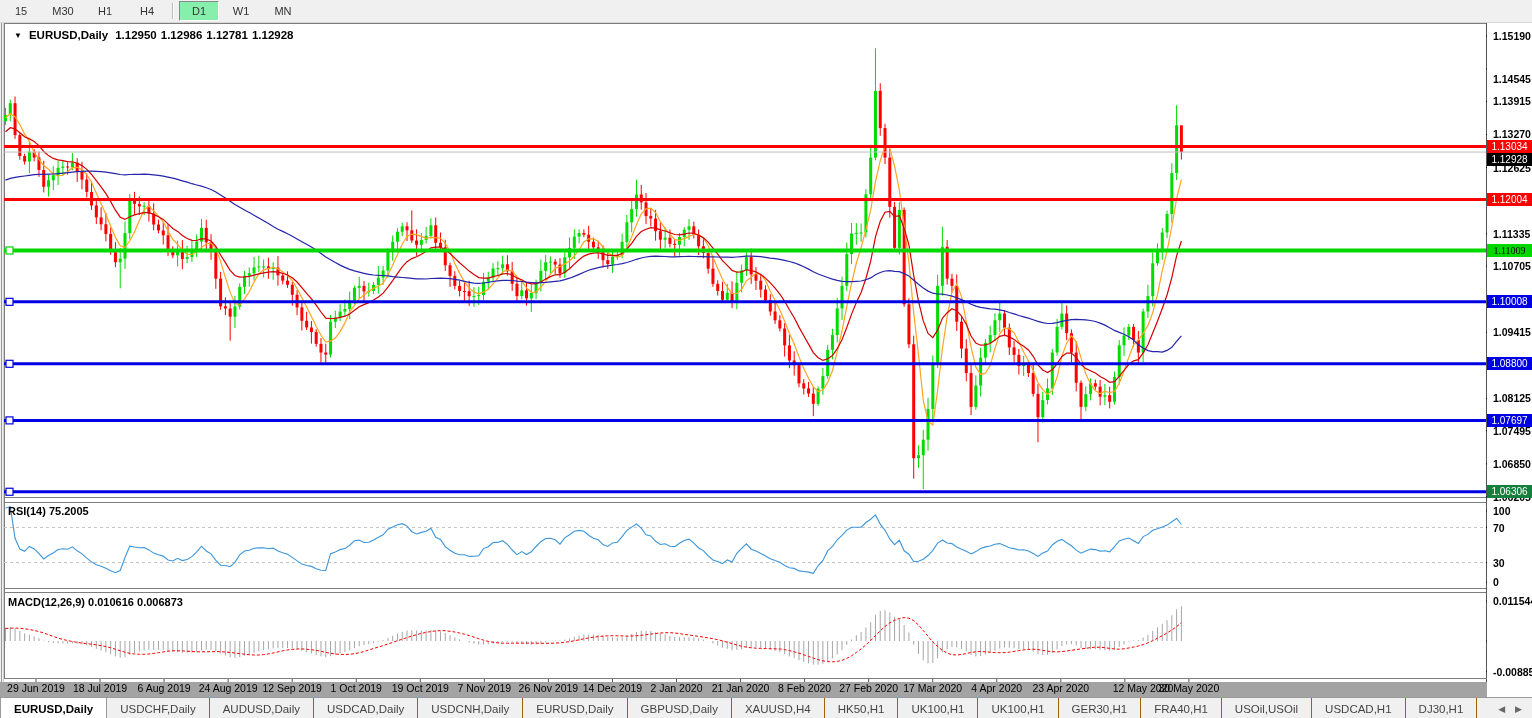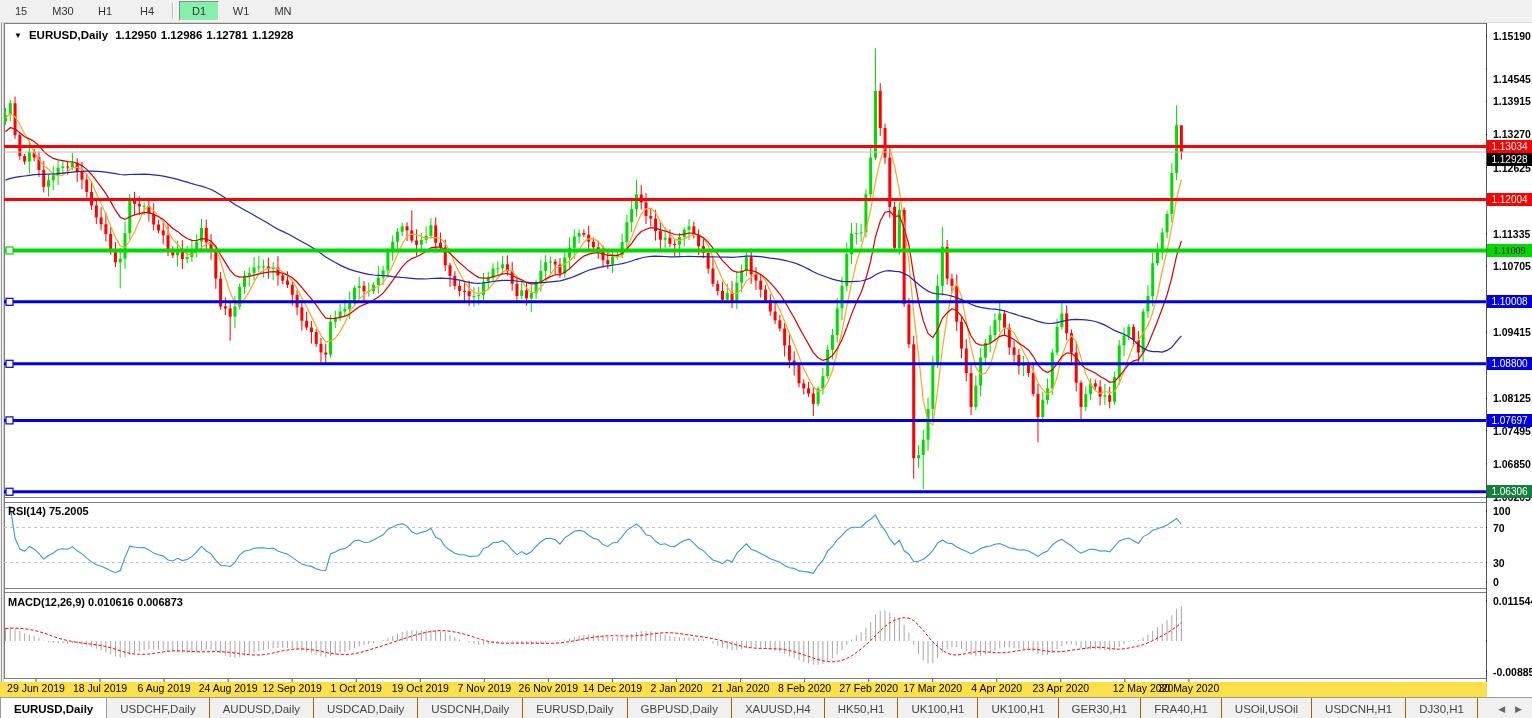--- a/index.html
+++ b/index.html
@@ -17,21 +17,21 @@
   
   #title{left:14px;top:29px;font-size:11.5px;font-weight:700;color:#000;display:flex;gap:7px;align-items:center;}
   #title .tri{font-size:8px;}
   .panelabel{font-size:11px;font-weight:700;color:#000;}
   
   #paxis{left:1487px;top:23px;width:45px;height:674px;background:#fff;}
   .axlab{position:absolute;left:6px;font-size:10.5px;color:#000;white-space:nowrap;font-weight:bold;}
   .badge{position:absolute;left:0;width:45px;height:13px;font-size:10px;line-height:13px;text-align:center;}
   
   .datelab{position:absolute;top:0;transform:translateX(-50%);font-size:10.5px;color:#000;white-space:nowrap;}
-  #daterow{left:0px;top:682px;width:1487px;height:15px;background:#fde047;}
+  #daterow{left:0px;top:682px;width:1487px;height:15px;background:#a3a3a3;}
   
   #tabbar{left:0;top:697px;width:1532px;height:21px;background:#f0f0f0;border-top:1px solid #9a9a9a;
     display:flex;align-items:stretch;font-size:11.5px;color:#444;}
   .tab{display:flex;align-items:center;padding:0 13px;border-right:1px solid #a16207;cursor:default;white-space:nowrap;}
   .tab.active{background:#fff;color:#000;font-weight:700;border-right:1px solid #9a9a9a;border-left:1px solid #9a9a9a;}
   #tabscroll{margin-left:auto;display:flex;align-items:center;gap:10px;padding:0 10px;color:#666;font-size:9px;}
   #tabscroll span{cursor:default;}
 </style>
 </head>
 <body>
@@ -940,21 +940,21 @@
       <div class="tab">USDCNH,Daily</div>
       <div class="tab">EURUSD,Daily</div>
       <div class="tab">GBPUSD,Daily</div>
       <div class="tab">XAUUSD,H4</div>
       <div class="tab">HK50,H1</div>
       <div class="tab">UK100,H1</div>
       <div class="tab">UK100,H1</div>
       <div class="tab">GER30,H1</div>
       <div class="tab">FRA40,H1</div>
       <div class="tab">USOil,USOil</div>
-      <div class="tab">USDCNH,H1</div>
+      <div class="tab">USDCAD,H1</div>
       <div class="tab">DJ30,H1</div>
       <div id="tabscroll">
         <span>◀</span>
         <span>▶</span>
       </div>
     </div>
 
 </div>
 
 </body></html>

